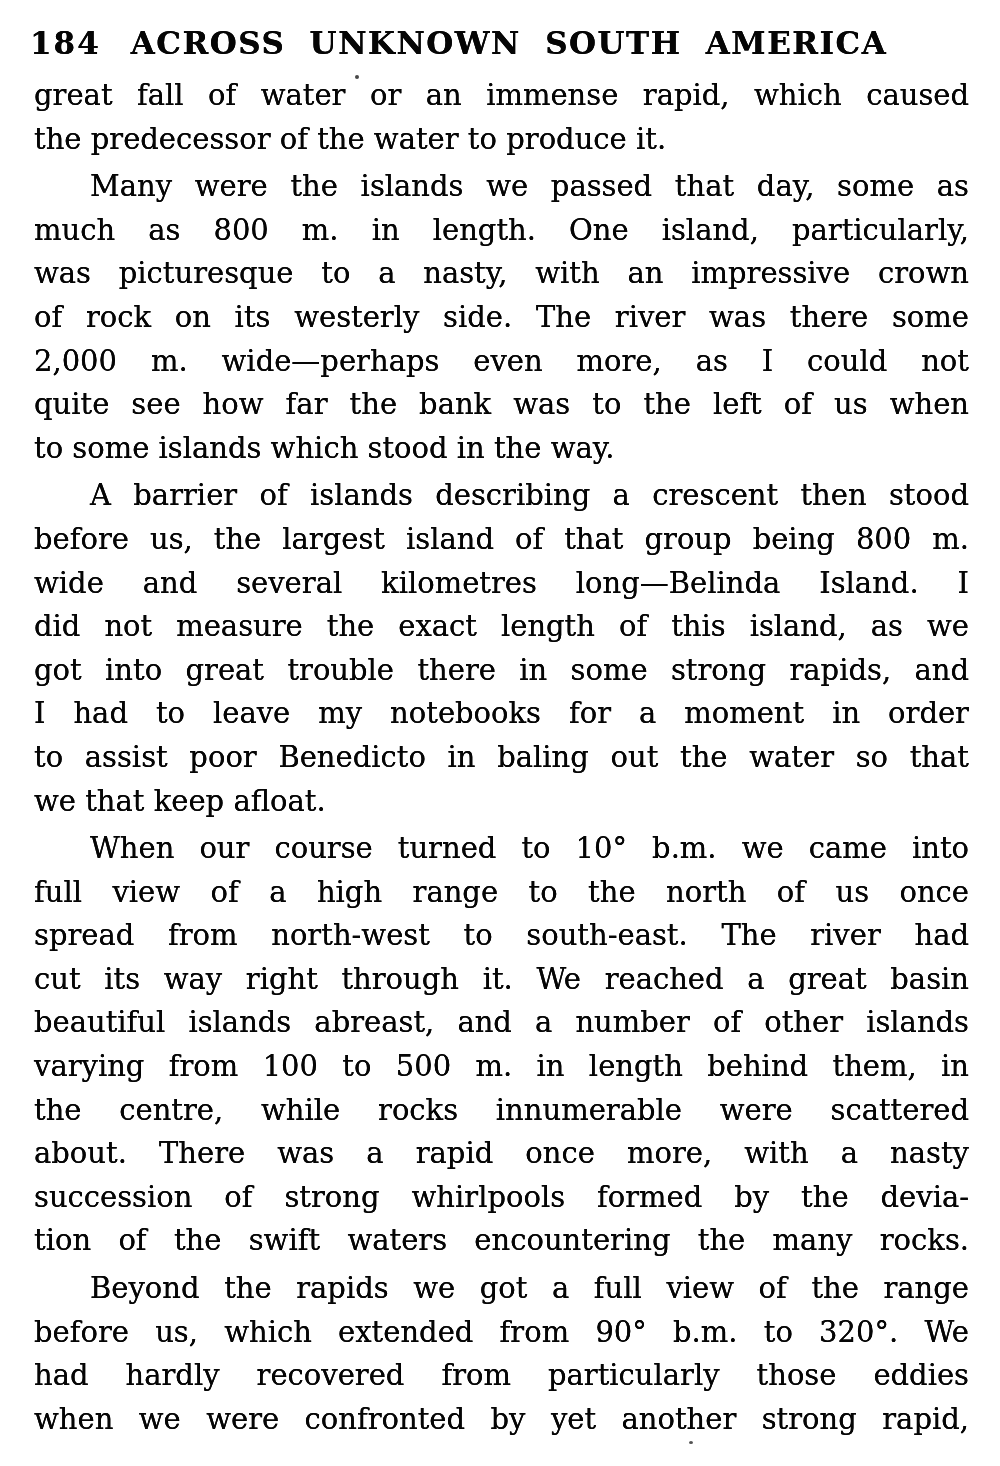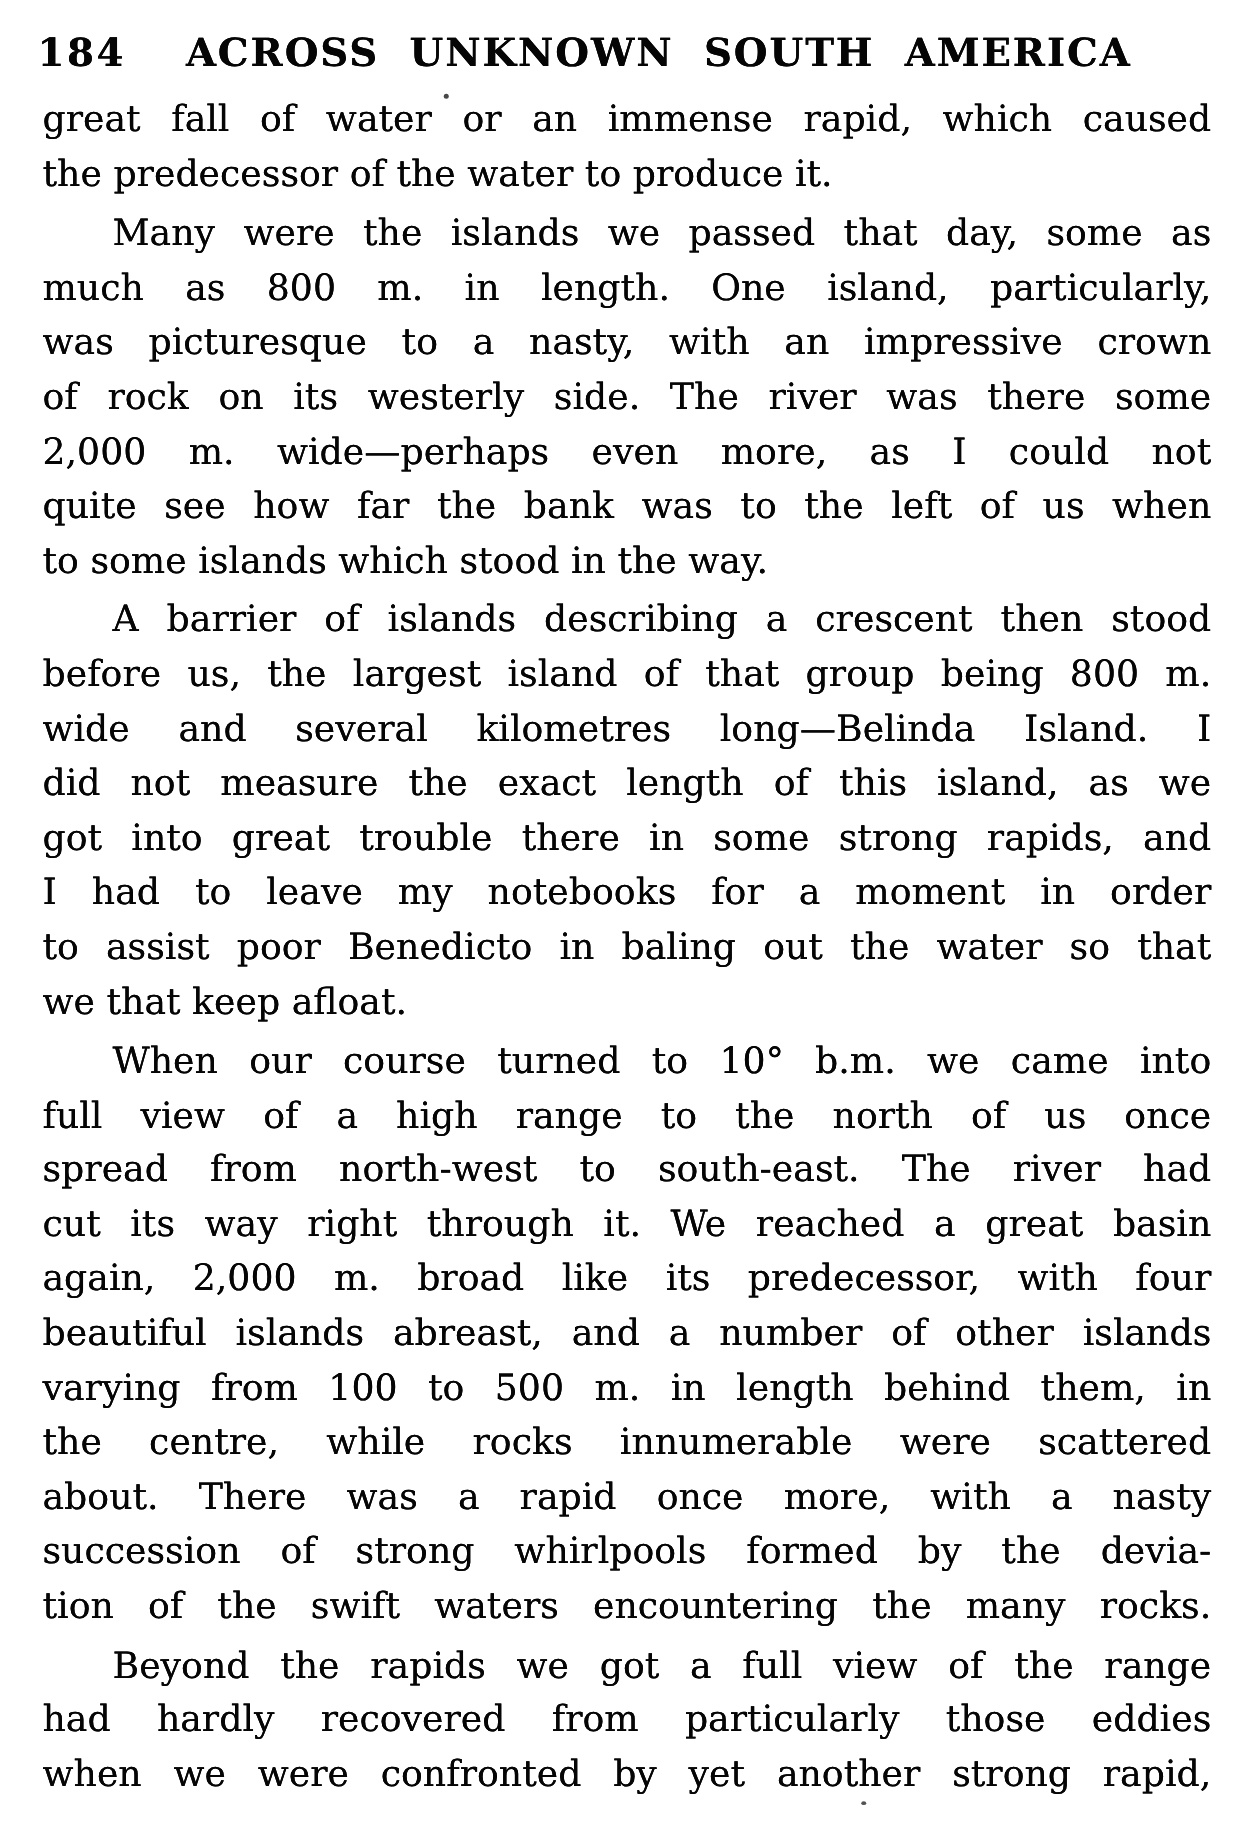--- a/index.html
+++ b/index.html
@@ -22,21 +22,21 @@
     display: flex;
     align-items: baseline;
     font-weight: 700;
     font-size: 31px;
     line-height: 42px;
     letter-spacing: 1px;
     margin-bottom: 10px;
     text-shadow: 0 0 0.5px #000;
   }
   .pagenum {
-    margin-right: 48px;
+    margin-right: 30px;
     letter-spacing: 2px;
   }
   .running-title {
     letter-spacing: 1.5px;
     word-spacing: 12px;
   }
   .body-text {
     font-size: 29px;
     text-shadow: 0 0 0.45px #000;
   }
@@ -93,30 +93,30 @@
         <div class="line">got into great trouble there in some strong rapids, and</div>
         <div class="line">I had to leave my notebooks for a moment in order</div>
         <div class="line">to assist poor Benedicto in baling out the water so that</div>
         <div class="line last">we that keep afloat.</div>
       </div>
       <div class="paragraph">
         <div class="line indent">When our course turned to 10° b.m. we came into</div>
         <div class="line">full view of a high range to the north of us once</div>
         <div class="line">spread from north-west to south-east. The river had</div>
         <div class="line">cut its way right through it. We reached a great basin</div>
-        <div class="line">again, 2,000 m. broad like its predecessor, with four</div>
         <div class="line">beautiful islands abreast, and a number of other islands</div>
         <div class="line">varying from 100 to 500 m. in length behind them, in</div>
         <div class="line">the centre, while rocks innumerable were scattered</div>
         <div class="line">about. There was a rapid once more, with a nasty</div>
         <div class="line">succession of strong whirlpools formed by the devia-</div>
         <div class="line">tion of the swift waters encountering the many rocks.</div>
       </div>
       <div class="paragraph">
         <div class="line indent">Beyond the rapids we got a full view of the range</div>
+        <div class="line">before us, which extended from 90° b.m. to 320°. We</div>
         <div class="line">had hardly recovered from particularly those eddies</div>
         <div class="line">when we were confronted by yet another strong rapid,</div>
       </div>
     </div>
 </div>
 
 <div class="artifact dot1"></div>
 <div class="artifact dot2"></div>
 
 </body></html>

